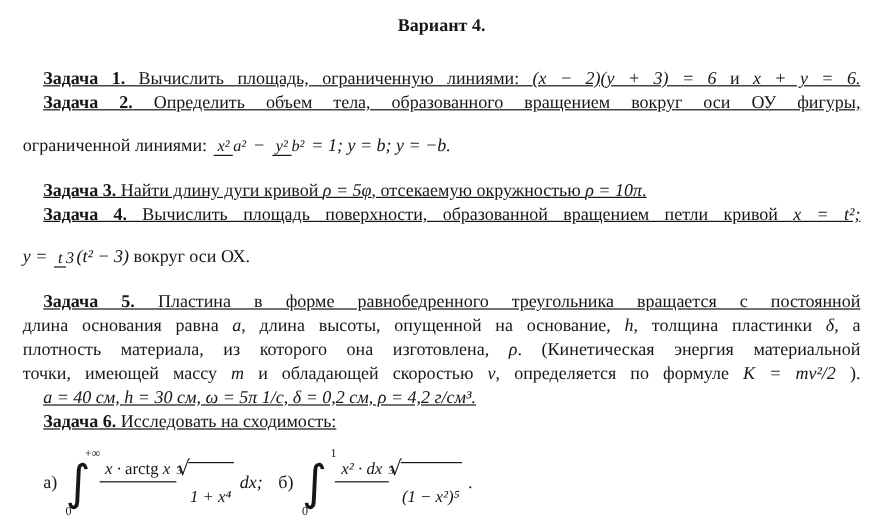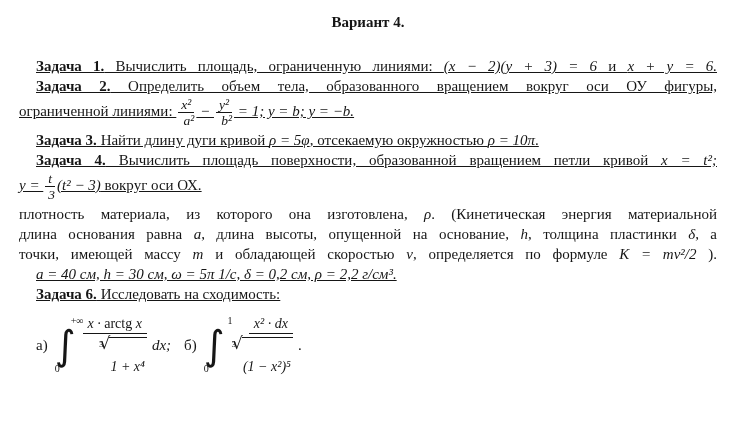--- a/index.html
+++ b/index.html
@@ -11,27 +11,27 @@
   .page{box-sizing:border-box;width:746px;height:434px;padding:12px 29px 0 19px;overflow:hidden;}
   .title{font-weight:700;text-align:center;line-height:20px;margin-bottom:24px;}
   .line{line-height:20px;}
   .ind{text-indent:17px;text-decoration:underline;}
   .jlast{text-align:justify;text-align-last:justify;}
   .b{font-weight:700;text-align:right;}
   .math{font-style:italic;}
   .up{font-style:normal;}
   
   .frac{
-    display:inline-flex;flex-direction:column;align-items:flex-end;
+    display:inline-flex;flex-direction:row;align-items:flex-start;
     vertical-align:middle;font-size:13.5px;line-height:15px;
-    margin:0 2px;text-indent:0;font-style:italic;
+    margin:17px 2px;text-indent:0;font-style:italic;
   }
   .fnum{display:block;padding:0 3px 0 3px;border-bottom:1px solid #161616;}
   .fden{display:block;}
-  .tall{line-height:24px;margin:1px 0 2px;text-decoration:underline;}
+  .tall{line-height:24px;margin:1px 0 2px;}
   
   .int-line{display:flex;align-items:center;margin-top:8px;padding-left:17px;height:66px;}
   .integral{display:inline-flex;flex-direction:column;align-items:center;line-height:1;margin:0 5px 0 7px;}
   .int-upper{font-size:10px;line-height:10px;align-self:flex-end;margin:0 -8px -2px 0;}
   .int-lower{font-size:10px;line-height:10px;align-self:flex-start;margin:-2px 0 0 0;}
   .int-glyph{font-family:"DejaVu Sans","DejaVu Serif",serif;font-size:40px;line-height:42px;}
   .bfrac{font-size:14px;line-height:17px;}
   .bfrac .fnum{padding:0 5px 1px 5px;}
   .dxafter{margin-left:3px;}
   .tag2{margin-left:13px;}
@@ -61,24 +61,25 @@
       </span><span class="math"> = 1; y = b; y = −b.</span></div>
 
   <div class="line ind"><span class="b">Задача 3.</span><span> Найти длину дуги кривой </span><span class="math">ρ = 5φ</span><span>, отсекаемую окружностью </span><span class="math">ρ = 10π</span><span>.</span></div>
 
   <div class="line ind jlast"><span class="b">Задача 4.</span><span> Вычислить площадь поверхности, образованной вращением петли кривой </span><span class="math">x = t²;</span></div>
   <div class="line tall"><span class="math">y = </span><span class="frac">
         <span class="fnum">t</span>
         <span class="fden">3</span>
       </span><span class="math">(t² − 3)</span><span> вокруг оси ОХ.</span></div>
 
+  <div class="line ind jlast"><span class="b">Задача 5.</span><span> Пластина в форме равнобедренного треугольника вращается с постоянной</span></div>
+  <div class="line jlast"><span>длина основания равна </span><span class="math">a</span><span>, длина высоты, опущенной на основание, </span><span class="math">h</span><span>, толщина пластинки </span><span class="math">δ</span><span>, а</span></div>
   <div class="line jlast"><span>плотность материала, из которого она изготовлена, </span><span class="math">ρ</span><span>. (Кинетическая энергия материальной</span></div>
-  <div class="line jlast"><span>длина основания равна </span><span class="math">a</span><span>, длина высоты, опущенной на основание, </span><span class="math">h</span><span>, толщина пластинки </span><span class="math">δ</span><span>, а</span></div>
   <div class="line jlast"><span>точки, имеющей массу </span><span class="math">m</span><span> и обладающей скоростью </span><span class="math">v</span><span>, определяется по формуле </span><span class="math">K = mv²/2</span><span> ).</span></div>
-  <div class="line ind math"><span>a = 40 см, h = 30 см, ω = 5π 1/с, δ = 0,2 см, ρ = 2,2 г/см³.</span></div>
+  <div class="line ind math"><span>a = 40 см, h = 30 см, ω = 5π 1/с, δ = 0,2 см, ρ = 4,2 г/см³.</span></div>
 
   <div class="line ind"><span class="b">Задача 6.</span><span> Исследовать на сходимость:</span></div>
 
   <div class="int-line">
     <span>а)</span>
     <span class="integral">
       <span class="int-upper">+∞</span>
       <span class="int-glyph">∫</span>
       <span class="int-lower">0</span>
     </span>

